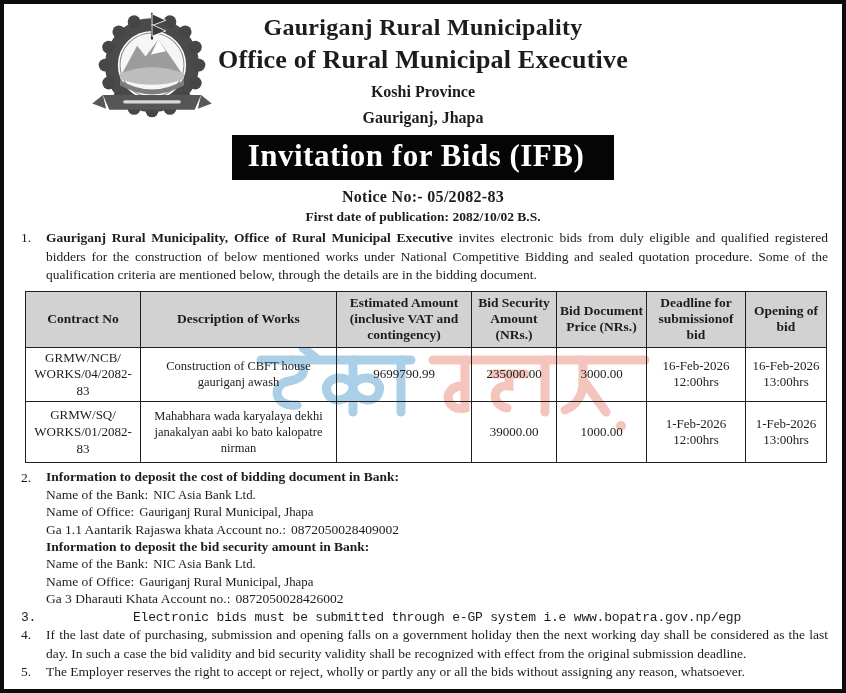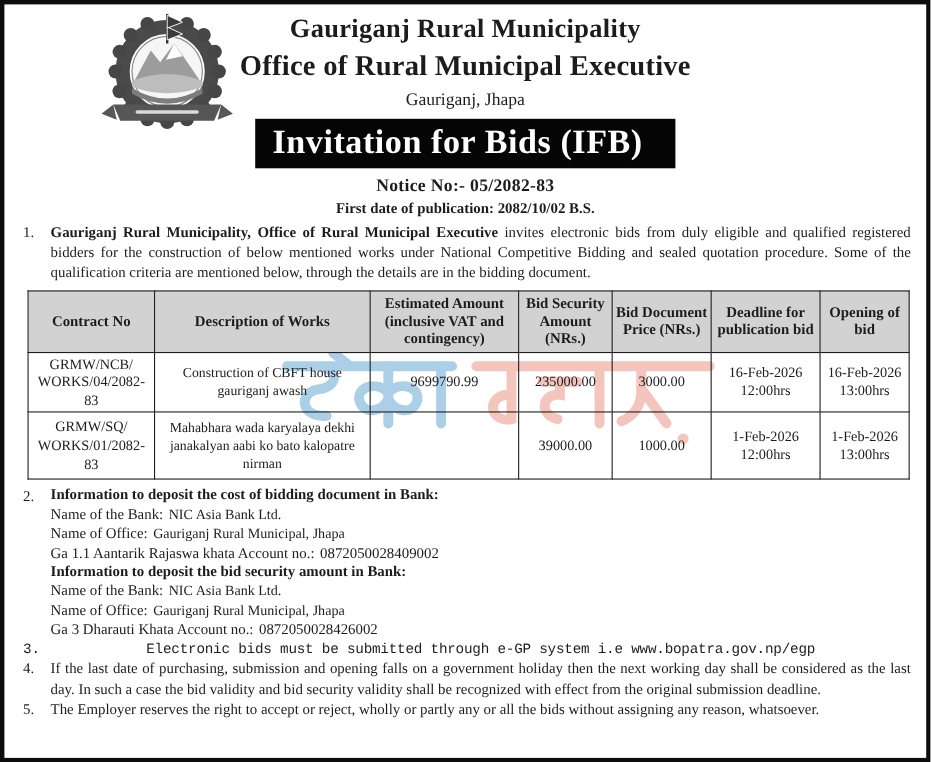--- a/index.html
+++ b/index.html
@@ -15,21 +15,21 @@
     color:#1c1c1c;
   }
   .b { font-weight:bold; }
 
   
   .header { position:relative; text-align:center; padding-top:10px; }
   .logo { position:absolute; left:84px; top:2px; width:128px; height:116px; }
   .h-muni   { font-size:24px; font-weight:bold; line-height:1.15; letter-spacing:.3px; }
   .h-office { font-size:26px; font-weight:bold; line-height:1.15; margin-top:3px; letter-spacing:.2px; }
   .h-prov   { font-size:16px; font-weight:bold; margin-top:9px; }
-  .h-loc    { font-size:16px; font-weight:normal; margin-top:8px; }
+  .h-loc    { font-size:16px; font-weight:bold; margin-top:8px; }
   .banner {
     display:inline-block;
     margin-top:8px;
     background:#050505; color:#ffffff;
     font-size:31px; font-weight:bold;
     letter-spacing:.5px;
     padding:3px 30px 6px 16px;
   }
   .notice-no { font-size:16px; font-weight:bold; margin-top:8px; letter-spacing:.3px; }
   .pub-date  { font-size:13.5px; font-weight:bold; margin-top:3px; }
@@ -112,20 +112,21 @@
       <path d="M60,16 L73,22 L60,27 Z" fill="#3a3a3a" stroke="#fff" stroke-width=".8"></path>
 
       <path d="M14,82 L4,90 L17,95 Z" fill="#585858"></path>
       <path d="M106,82 L116,90 L103,95 Z" fill="#585858"></path>
       <path d="M14,82 L106,82 L100,96 L20,96 Z" fill="#565656"></path>
       <rect x="33" y="87" width="54" height="3" rx="1.5" fill="#d9d9d9"></rect>
     </svg>
 
     <div class="h-muni">Gauriganj Rural Municipality</div>
     <div class="h-office">Office of Rural Municipal Executive</div>
+    <div class="h-prov">Koshi Province</div>
     <div class="h-loc">Gauriganj, Jhapa</div>
     <div><span class="banner">Invitation for Bids (IFB)</span></div>
     <div class="notice-no">Notice No:- 05/2082-83</div>
     <div class="pub-date">First date of publication: 2082/10/02 B.S.</div>
   </div>
 
   <div class="item" id="item1">
     <span class="num">1.</span>
     <div class="txt"><span class="b">Gauriganj Rural Municipality, Office of Rural Municipal Executive</span><span> invites electronic bids from duly eligible and qualified registered bidders for the construction of below mentioned works under National Competitive Bidding and sealed quotation  procedure. Some of the qualification criteria are mentioned below, through the details are in the bidding document.</span></div>
   </div>
@@ -164,21 +165,21 @@
           <col style="width:99px">
           <col style="width:81px">
       </colgroup>
       <thead>
         <tr>
           <th>Contract No</th>
           <th>Description of Works</th>
           <th>Estimated Amount (inclusive VAT and contingency)</th>
           <th>Bid Security Amount (NRs.)</th>
           <th>Bid Document Price (NRs.)</th>
-          <th>Deadline for publication bid</th>
+          <th>Deadline for submissionof bid</th>
           <th>Opening of bid</th>
         </tr>
       </thead>
       <tbody>
         <tr class="r1">
           <td>GRMW/NCB/
 WORKS/04/2082-83</td>
           <td class="desc">Construction of CBFT house gauriganj awash</td>
           <td>9699790.99</td>
           <td>235000.00</td>

